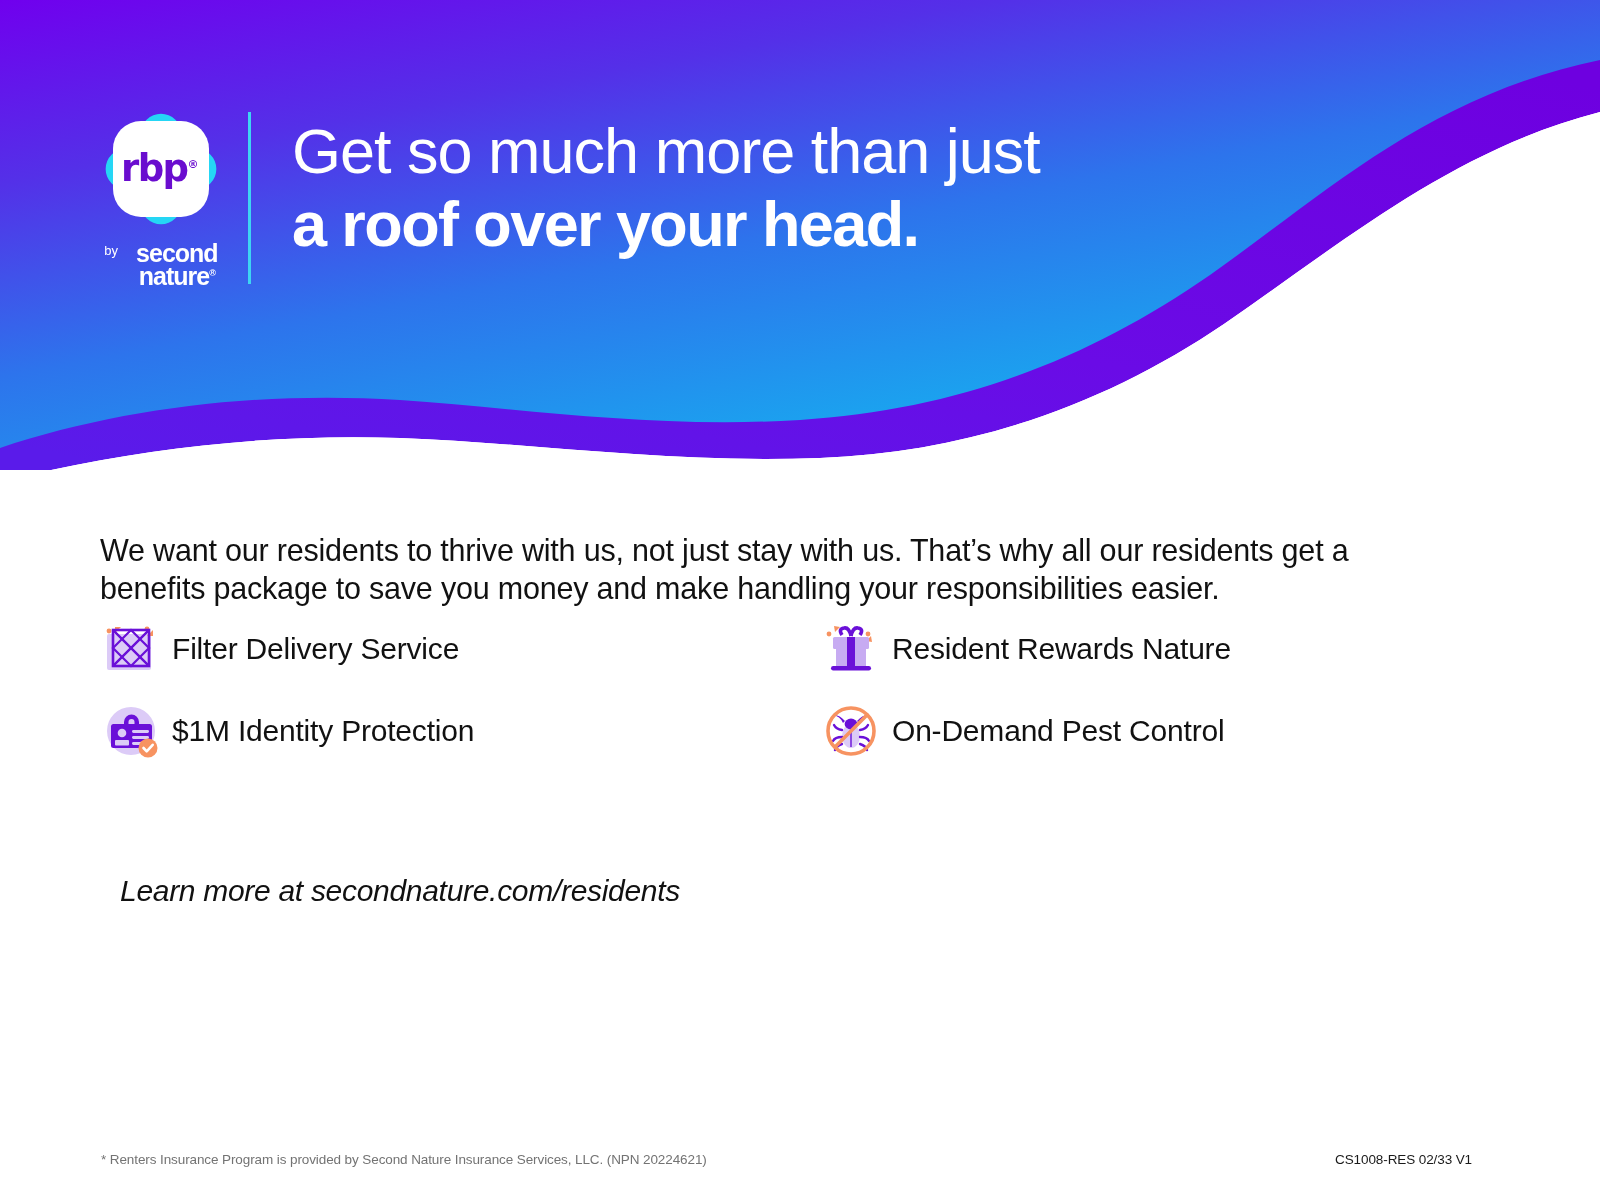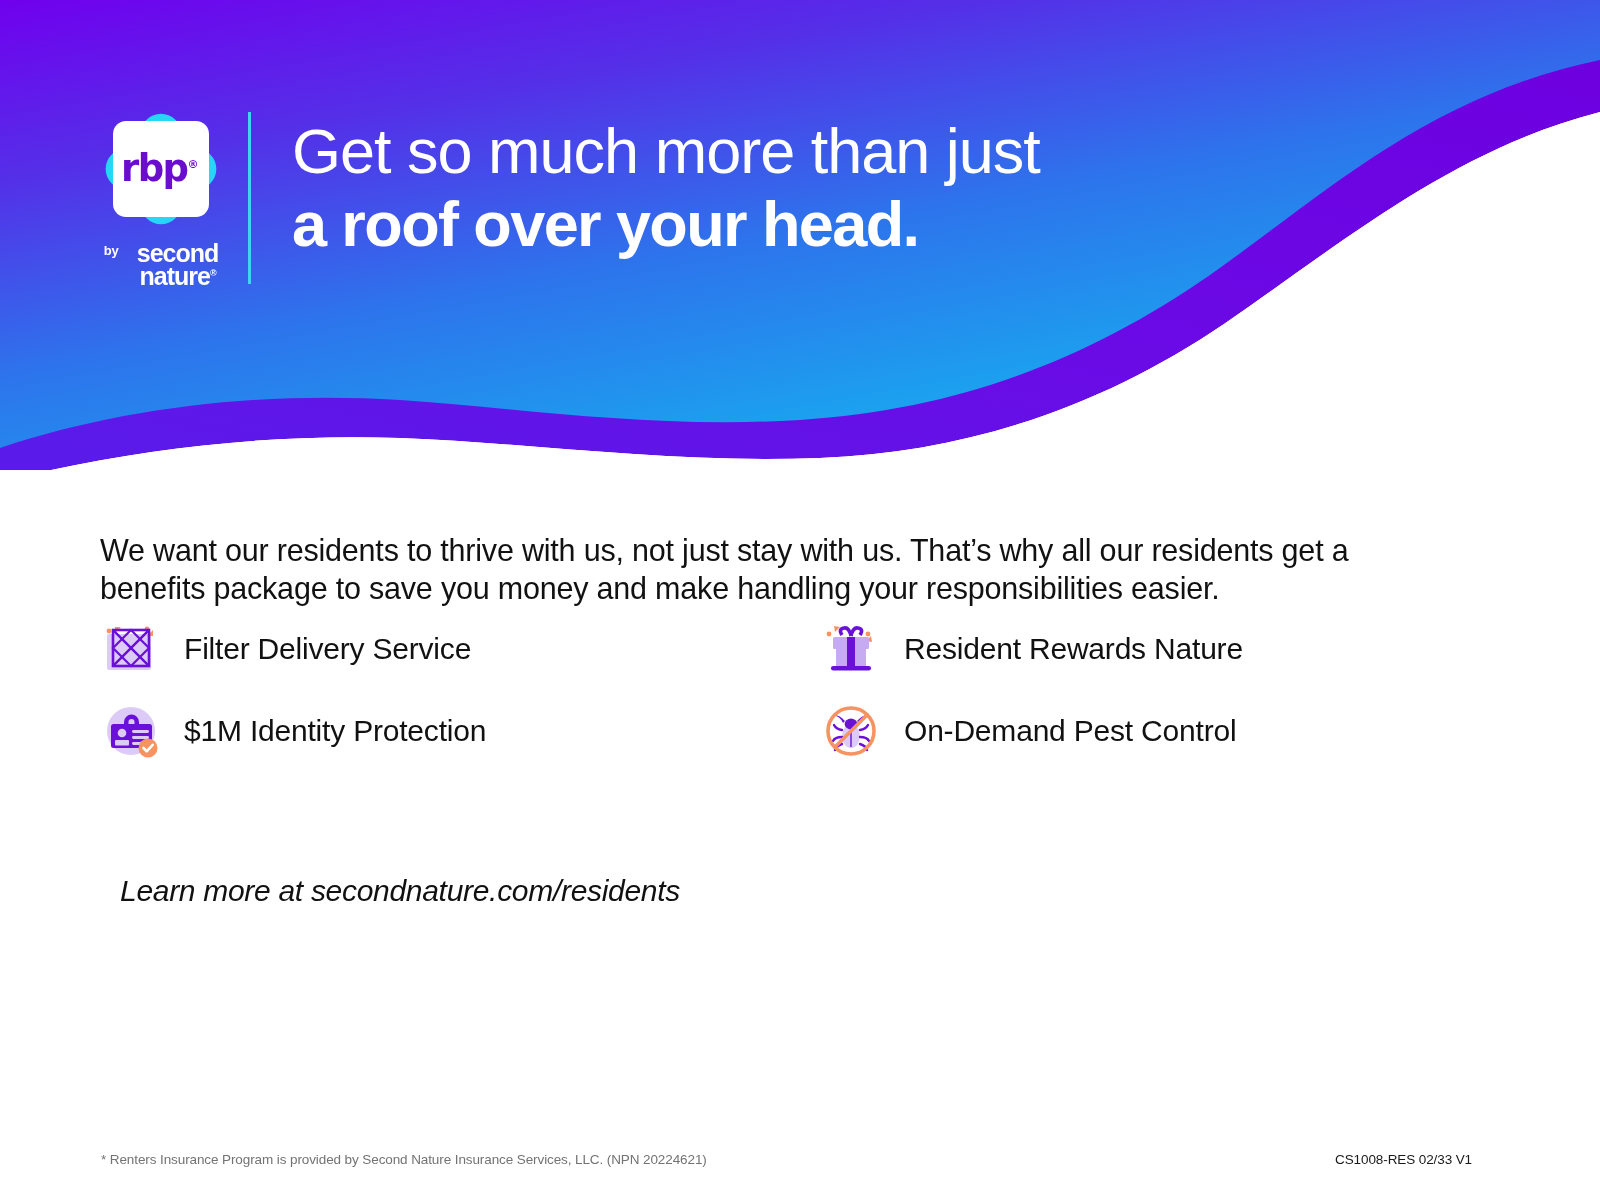--- a/index.html
+++ b/index.html
@@ -59,21 +59,21 @@
     width: 90px; height: 90px;
     background: #25D6F5;
     border-radius: 20px;
     transform: rotate(45deg);
   }
   .logo-white {
     position: absolute;
     left: 13px; top: 13px;
     width: 96px; height: 96px;
     background: #ffffff;
-    border-radius: 13px;
+    border-radius: 28px;
     display: flex;
     align-items: center;
     justify-content: center;
   }
   .logo-rbp {
     font-family: "DejaVu Sans", sans-serif;
     font-weight: bold;
     font-size: 37px;
     color: #6A0DCF;
     letter-spacing: -1.5px;
@@ -88,21 +88,21 @@
     left: 1px;
   }
   .logo-by {
     margin-top: 12px;
     text-align: center;
     color: #ffffff;
     line-height: 1;
   }
   .logo-by-word {
     font-size: 13px;
-    font-weight: bold;
+    font-weight: normal;
     vertical-align: top;
     position: relative;
     top: 2px;
     margin-right: 18px;
   }
   .logo-sn {
     display: inline-block;
     text-align: center;
     font-weight: bold;
     font-size: 25px;
@@ -163,21 +163,21 @@
     left: 100px;
     top: 608px;
     width: 1340px;
     display: grid;
     grid-template-columns: 720px 620px;
     grid-auto-rows: 82px;
   }
   .benefit {
     display: flex;
     align-items: center;
-    gap: 22px;
+    gap: 10px;
   }
   .benefit-icon {
     width: 62px;
     height: 62px;
     flex: 0 0 62px;
     display: block;
   }
   .benefit-label {
     font-size: 30px;
     color: #111111;

